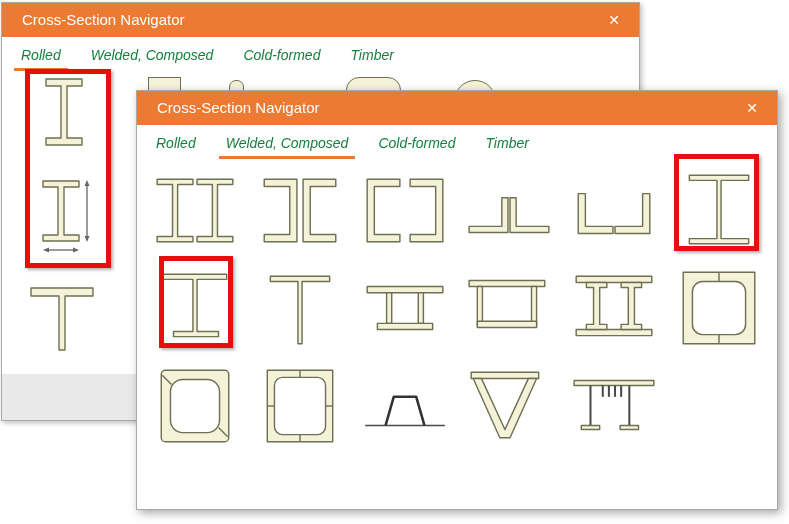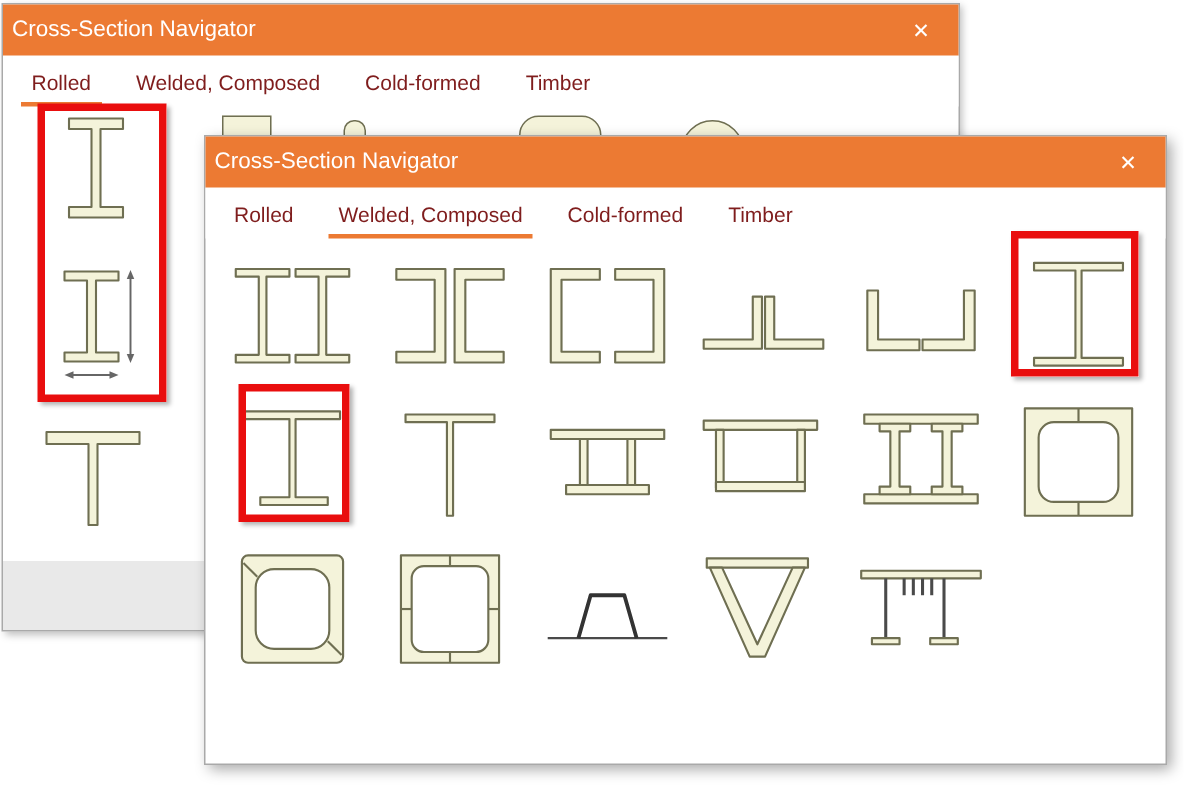--- a/index.html
+++ b/index.html
@@ -6,27 +6,27 @@
   html,body { width: 789px; height: 524px; background: #ffffff;
     font-family: "Liberation Sans", sans-serif; overflow: hidden; position: relative; }
 
   .window { position: absolute; background: #fff; border: 1px solid #a9a9a9; }
   .win-back  { left: 1px; top: 2px; width: 639px; height: 419px; z-index: 1;
                box-shadow: 2px 2px 5px rgba(0,0,0,.25); }
   .win-front { left: 136px; top: 90px; width: 642px; height: 420px; z-index: 2;
                box-shadow: 3px 3px 9px rgba(0,0,0,.35); }
 
   .titlebar { position: relative; height: 34px; background: var(--orange); }
-  .titlebar .title { padding-left: 6px; line-height: 34px; font-size: 15px; color: #fff; }
+  .titlebar .title { padding-left: 20px; line-height: 34px; font-size: 15px; color: #fff; }
   .titlebar .close { position: absolute; right: 8px; top: 0; width: 34px; height: 34px;
     line-height: 34px; text-align: center; color: #fff; font-size: 14px; cursor: default; }
 
   .tabbar { display: flex; align-items: flex-end; height: 34px; padding-left: 12px; background: #fff; }
-  .tab { font-size: 14px; color: #7f1d1d; padding: 6px 7px 5px; margin-right: 16px;
-         border-bottom: 3px solid transparent; white-space: nowrap; }
+  .tab { font-size: 14px; color: #15803d; padding: 6px 7px 5px; margin-right: 16px;
+         border-bottom: 3px solid transparent; white-space: nowrap; font-style: italic; }
   .tab.selected { border-bottom-color: var(--orange); }
 
   .footer { position: absolute; left: 0; right: 0; bottom: 0; background: var(--footer); }
   .win-back  .footer { height: 46px; }
   .win-front .footer { height: 54px; }
   .close-btn { position: absolute; right: 10px; top: 12px; width: 100px; height: 29px;
     background: var(--closebg); color: #fff; font-size: 15px; border: none;
     font-family: "Liberation Sans", sans-serif; }
 
   

